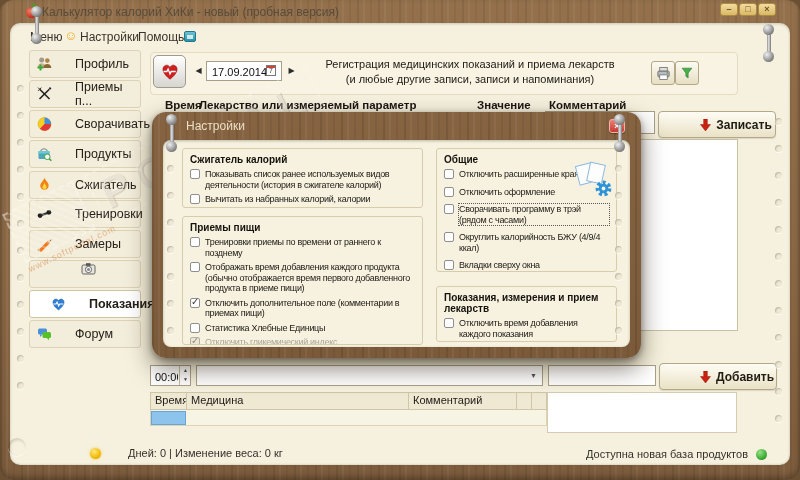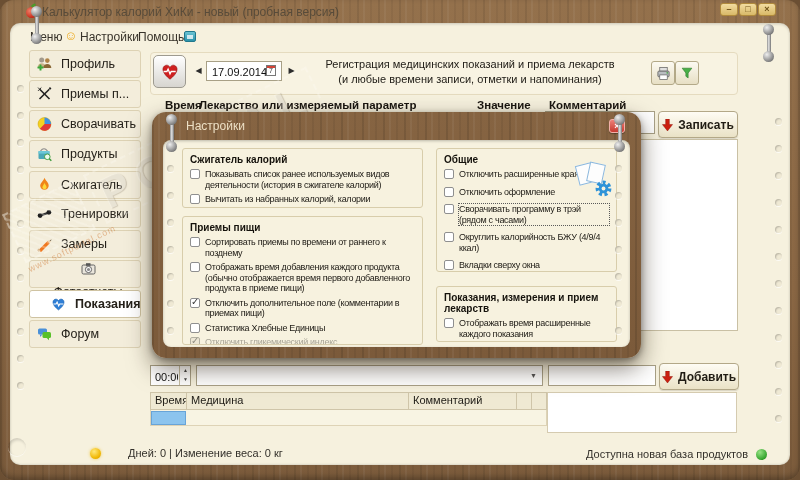--- a/index.html
+++ b/index.html
@@ -37,21 +37,21 @@
   
   .wm{position:absolute;left:14px;top:212px;transform:rotate(-26deg);transform-origin:left center;
       z-index:8;opacity:.5;pointer-events:none;display:flex;align-items:center;gap:12px;}
   .wm-hatch{width:74px;height:50px;border:2px dashed rgba(252,250,242,.85);
       background:repeating-linear-gradient(48deg, rgba(252,250,242,.55) 0 2px, rgba(0,0,0,0) 2px 6px);}
   .wm-big{font-size:44px;font-weight:bold;letter-spacing:9px;color:rgba(253,251,245,.6);
       border:2px dashed rgba(252,250,242,.7);padding:0 6px;text-shadow:1px 1px 1px rgba(90,75,55,.45);}
   .wm-url{position:absolute;left:0;top:56px;font-size:9px;color:rgba(205,115,45,.9);letter-spacing:1px;}
   
   .side-item{position:absolute;left:29px;width:112px;height:28px;border:1px solid #ddd2b4;border-radius:3px;
-      background:#f3eddb;display:flex;align-items:center;gap:8px;padding-left:6px;box-sizing:border-box;
+      background:#f3eddb;display:flex;align-items:center;gap:22px;padding-left:6px;box-sizing:border-box;
       font-size:12.5px;color:#25211a;}
   .side-item.selected{background:#ffffff;font-weight:bold;border-color:#cfc3a2;}
   .side-item svg{flex:none;}
   
   .toolbar{position:absolute;left:150px;top:52px;width:588px;height:43px;border:1px solid #e5dbbf;
       border-radius:4px;background:#f8f3e2;box-sizing:border-box;}
   .heart-btn{position:absolute;left:153px;top:55px;width:31px;height:31px;border:1px solid #9d9a90;border-radius:5px;
       background:linear-gradient(#ffffff,#d7d5d0);display:flex;align-items:center;justify-content:center;}
   .nav-arrow{position:absolute;top:62px;width:13px;height:18px;background:none;border:none;font-size:8px;
       color:#2c2c2c;text-align:center;line-height:18px;}
@@ -63,21 +63,21 @@
   .tb-title{position:absolute;left:305px;top:57px;width:330px;text-align:center;font-size:11px;
       line-height:15px;color:#23201a;}
   .mini-btn{position:absolute;top:61px;width:22px;height:22px;border:1px solid #b3a988;border-radius:3px;
       background:linear-gradient(#fcfaf2,#e7dfc4);display:flex;align-items:center;justify-content:center;}
   
   .hcell{position:absolute;top:99px;font-size:11.5px;font-weight:bold;color:#191510;}
   .hidden-input{position:absolute;left:545px;top:111px;width:110px;height:23px;border:1px solid #a8a086;
       background:#fff;box-sizing:border-box;}
   .cmd-btn{position:absolute;border:1px solid #b3a888;border-radius:4px;background:linear-gradient(#fefcf4,#eae2c6);
       font-size:12px;font-weight:bold;color:#201c14;display:flex;align-items:center;justify-content:center;gap:5px;
-      box-shadow:0 1px 1px rgba(0,0,0,.12);}
+      box-shadow:0 1px 1px rgba(0,0,0,.12);padding-left:38px;}
   .white-panel{position:absolute;left:548px;top:139px;width:190px;height:192px;background:#fff;
       border:1px solid #c9c0a4;box-sizing:border-box;}
   
   .dot{position:absolute;width:7px;height:7px;border-radius:50%;background:#efe9d4;
        box-shadow:inset 1px 1px 1.5px rgba(0,0,0,.22), 0 1px 0 rgba(255,255,255,.7);}
   .emboss-big{position:absolute;left:8px;bottom:24px;width:18px;height:18px;border-radius:50%;
        box-shadow:inset 1px 2px 3px rgba(0,0,0,.15), 0 1px 0 rgba(255,255,255,.5);}
   
   .time-spin{position:absolute;left:150px;top:365px;width:41px;height:21px;border:1px solid #a8a086;background:#fff;
       box-sizing:border-box;font-size:11px;color:#111;padding:3px 12px 0 4px;}
@@ -263,21 +263,21 @@
         <path d="M8 14.5 C1.5 9.5 1 5.2 3.3 3.4 C5.2 1.9 7.2 2.9 8 4.6 C8.8 2.9 10.8 1.9 12.7 3.4 C15 5.2 14.5 9.5 8 14.5Z" fill="#cf1f1f" stroke="#8f0f0f" stroke-width=".5"></path>
         <path d="M2.6 8 h2.8 l1-2 1.6 4 1-2 h3.8" stroke="#fff" stroke-width="1.1" fill="none"></path>
       </svg>
   </div>
   <div class="nav-arrow" style="left:192px;">◀</div>
   <input class="date-field" readonly="" value="17.09.2014" style="">
   <div class="date-cal"></div>
   <div class="nav-arrow" style="left:285px;">▶</div>
   <div class="tb-title">
     <div>Регистрация медицинских показаний и приема лекарств</div>
-    <div>(и любые времени записи, отметки и напоминания)</div>
+    <div>(и любые другие записи, записи и напоминания)</div>
   </div>
   <div class="mini-btn" style="left:651px;">
     <svg width="15" height="15" viewBox="0 0 16 16">
         <rect x="4" y="1.5" width="8" height="4" fill="#e0e0e0" stroke="#666" stroke-width=".8"></rect>
         <rect x="2" y="5.5" width="12" height="6" rx="1" fill="#b9bdc1" stroke="#555" stroke-width=".8"></rect>
         <rect x="4" y="9.5" width="8" height="5" fill="#fff" stroke="#666" stroke-width=".8"></rect>
         <circle cx="12" cy="7.3" r=".9" fill="#4aa84a"></circle>
       </svg>
   </div>
   <div class="mini-btn" style="left:675px;">
@@ -357,21 +357,21 @@
         <label class="chk-row">
           <span class="chk-box"></span>
           <span class="chk-label">Вычитать из набранных калорий, калории потраченные в сжигателе</span>
         </label>
       </div>
 
       <div class="grp" style="left:19px;top:76px;width:241px;height:129px;">
         <div class="grp-title">Приемы пищи</div>
         <label class="chk-row">
           <span class="chk-box"></span>
-          <span class="chk-label">Сортировать приемы по времени от раннего к позднему</span>
+          <span class="chk-label">Тренировки приемы по времени от раннего к позднему</span>
         </label>
         <label class="chk-row">
           <span class="chk-box"></span>
           <span class="chk-label">Отображать время добавления каждого продукта (обычно отображается время первого добавленного продукта в приеме пищи)</span>
         </label>
         <label class="chk-row checked">
           <span class="chk-box"></span>
           <span class="chk-label">Отключить дополнительное поле (комментарии в приемах пищи)</span>
         </label>
         <label class="chk-row">
@@ -416,21 +416,21 @@
           <span class="chk-box"></span>
           <span class="chk-label">Вкладки сверху окна</span>
         </label>
 
       </div>
 
       <div class="grp" style="left:273px;top:146px;width:181px;height:56px;">
         <div class="grp-title">Показания, измерения и прием лекарств</div>
         <label class="chk-row">
           <span class="chk-box"></span>
-          <span class="chk-label">Отображать время расширенные каждого показания</span>
+          <span class="chk-label">Отключить время добавления каждого показания</span>
         </label>
       </div>
     <span class="dot" style="left: 4px; top: 25px; position: absolute;"></span>
         <span class="dot" style="left: 4px; top: 52px; position: absolute;"></span>
         <span class="dot" style="left: 4px; top: 79px; position: absolute;"></span>
         <span class="dot" style="left: 4px; top: 106px; position: absolute;"></span>
         <span class="dot" style="left: 4px; top: 133px; position: absolute;"></span>
         <span class="dot" style="left: 4px; top: 160px; position: absolute;"></span>
         <span class="dot" style="left: 4px; top: 187px; position: absolute;"></span>
         <span class="dot" style="left: 452px; top: 25px; position: absolute;"></span>

